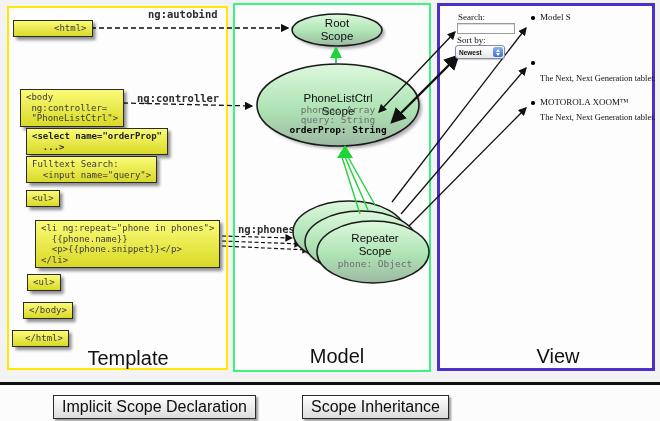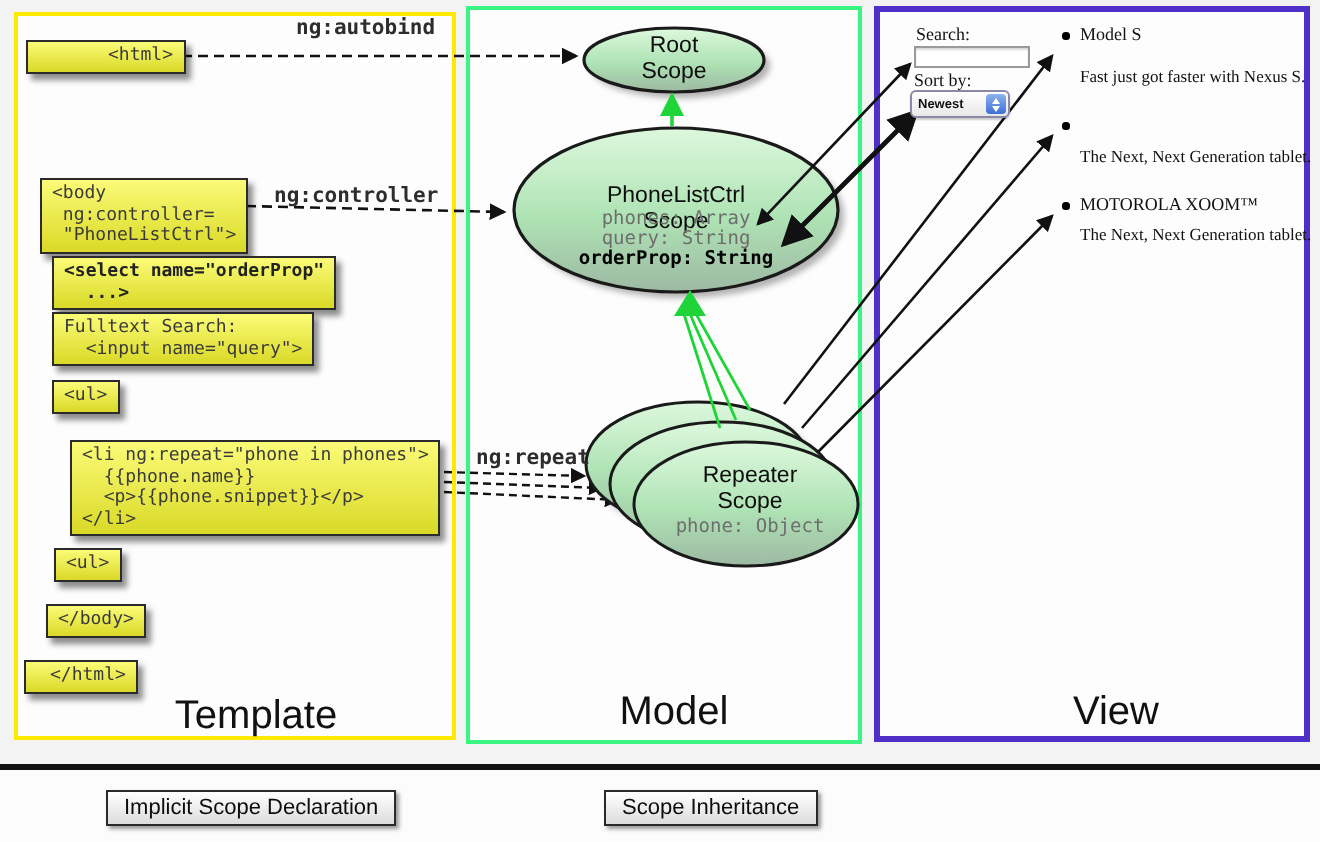--- a/index.html
+++ b/index.html
@@ -43,21 +43,21 @@
   .stepper .up{width:0;height:0;border-left:2.5px solid transparent;border-right:2.5px solid transparent;
                border-bottom:3px solid #fff;margin-bottom:1px;}
   .stepper .dn{width:0;height:0;border-left:2.5px solid transparent;border-right:2.5px solid transparent;
                border-top:3px solid #fff;}
   .bullet-dot{position:absolute;width:3.5px;height:3.5px;border-radius:50%;background:#000;}
   .b-title{position:absolute;font-size:9px;}
   .b-desc{position:absolute;font-size:8.5px;}
   
   .separator{position:absolute;left:0;top:382px;width:660px;height:3px;background:#101010;}
   .legend-bg{position:absolute;left:0;top:385px;width:660px;height:36px;background:#fcfcfc;}
-  .legend-box{position:absolute;font-size:11px;color:#0d0d0d;white-space:nowrap;
+  .legend-box{position:absolute;font-size:16px;color:#0d0d0d;white-space:nowrap;
               background:linear-gradient(#ffffff,#dcdcdc);border:1.5px solid #2a2a2a;
               padding:1.5px 8px 2.5px 8px;box-shadow:1.5px 1.5px 2px rgba(0,0,0,0.4);text-align:center;}
   svg{position:absolute;left:0;top:0;}
 </style>
 </head>
 <body>
 
 <div class="canvas">
 
   <div class="col col-template"></div>
@@ -138,21 +138,21 @@
   <div class="code" style="left:35px;top:220px;">&lt;li ng:repeat="phone in phones"&gt;
   {{phone.name}}
   &lt;p&gt;{{phone.snippet}}&lt;/p&gt;
 &lt;/li&gt;</div>
   <div class="code" style="left:27px;top:274px;">&lt;ul&gt;</div>
   <div class="code" style="left:23px;top:302px;">&lt;/body&gt;</div>
   <div class="code" style="left:12px;top:330px;padding-left:12px;">&lt;/html&gt;</div>
 
   <div class="anno" style="left:148px;top:8px;">ng:autobind</div>
   <div class="anno" style="left:137px;top:92px;">ng:controller</div>
-  <div class="anno" style="left:238px;top:223px;">ng:repeat</div>
+  <div class="anno" style="left:238px;top:223px;">ng:phones</div>
 
   <div class="scope-title" style="left:337px;top:17px;">Root
 Scope</div>
   <div class="scope-title" style="left:338px;top:76px;margin-top:16px;">PhoneListCtrl
 Scope</div>
   <div class="scope-prop" style="left:338px;top:105px;">phones: Array</div>
   <div class="scope-prop" style="left:338px;top:115px;">query: String</div>
   <div class="scope-prop strong" style="left:338px;top:125px;">orderProp: String</div>
   <div class="scope-title" style="left:375px;top:232px;">Repeater
 Scope</div>
@@ -164,21 +164,20 @@
   <div class="v-select" style="left:455px;top:45px;">
     <span class="txt">Newest</span>
     <span class="stepper">
         <span class="up"></span>
         <span class="dn"></span>
       </span>
   </div>
 
   <span class="bullet-dot" style="left:531px;top:16px;"></span>
   <div class="b-title serif" style="left:540px;top:12px;">Model S</div>
-  <div class="b-desc serif" style="left:540px;top:33px;">Fast just got faster with Nexus S.</div>
 
   <span class="bullet-dot" style="left:531px;top:61px;"></span>
   <div class="b-desc serif" style="left:540px;top:73px;">The Next, Next Generation tablet.</div>
 
   <span class="bullet-dot" style="left:531px;top:101px;"></span>
   <div class="b-title serif" style="left:540px;top:97px;">MOTOROLA XOOM™</div>
   <div class="b-desc serif" style="left:540px;top:112px;">The Next, Next Generation tablet.</div>
 
   <div class="col-label" style="left:128px;top:347px;">Template</div>
   <div class="col-label" style="left:337px;top:345px;">Model</div>

